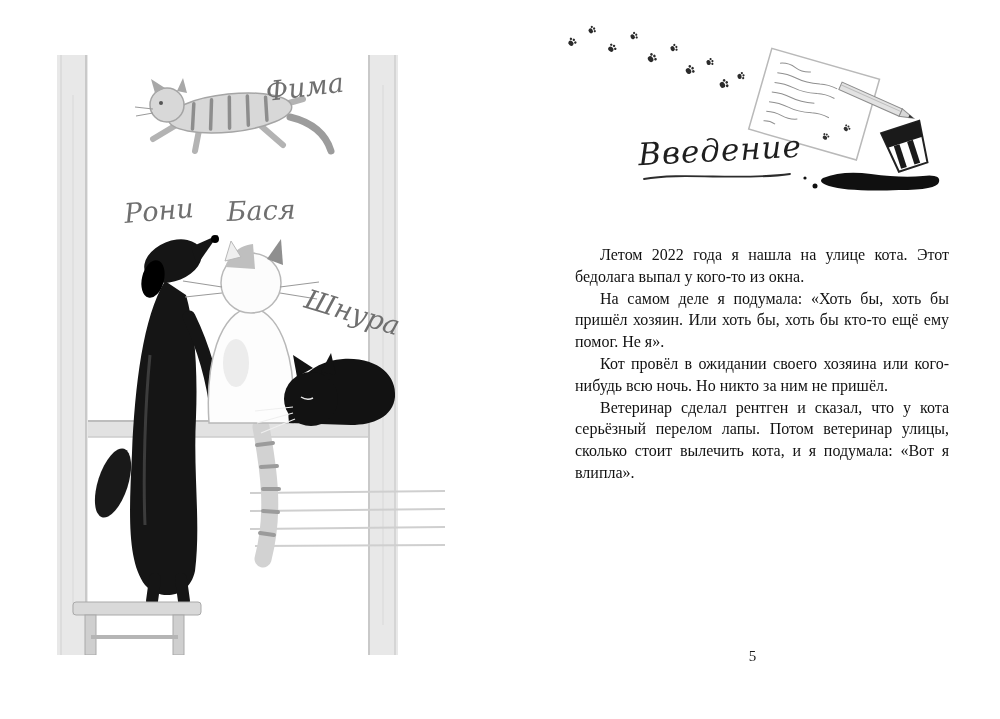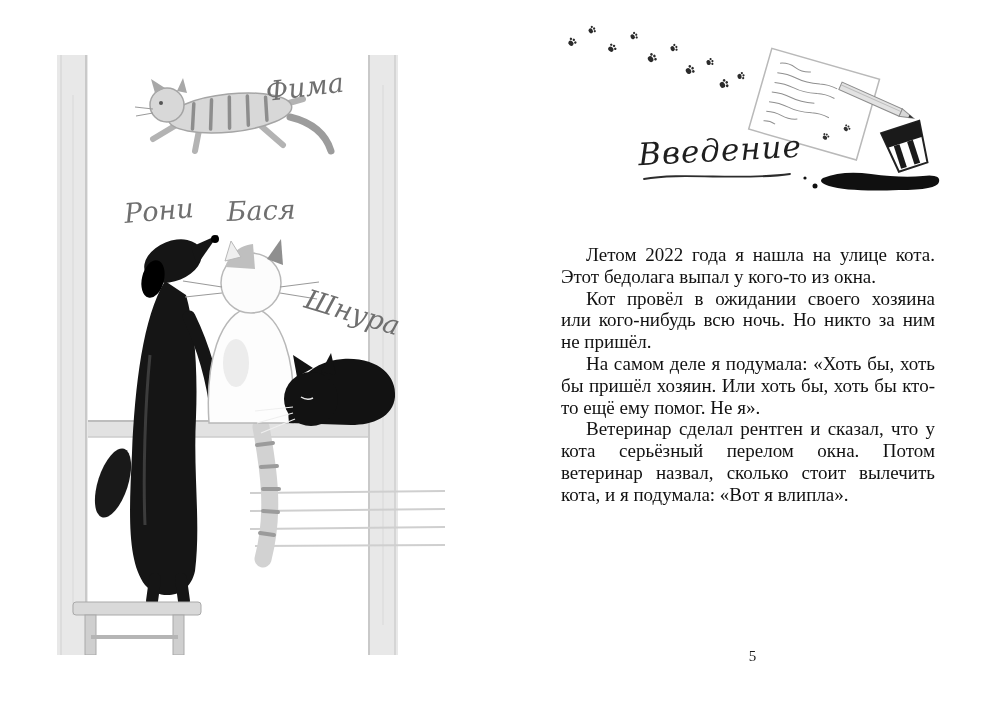--- a/index.html
+++ b/index.html
@@ -15,22 +15,22 @@
   .header-art { position:absolute; left:0; top:0; width:395px; height:190px; }
 
   .title-wrap { position:absolute; left:83px; top:112px; width:200px; height:60px; }
   .chapter-title {
     font-family:"DejaVu Serif", serif; font-style:italic; font-size:31px;
     color:#1e1e1e; letter-spacing:1px; display:inline-block; transform:rotate(-3deg);
   }
   .title-swash { position:absolute; left:4px; top:38px; width:150px; height:12px; }
 
   .body-text {
-    position:absolute; left:6px; top:224px; width:374px;
-    text-align:justify; font-size:19px; line-height:21.8px; color:#121212;
+    position:absolute; left:20px; top:224px; width:374px;
+    text-align:justify; font-size:16px; line-height:21.8px; color:#121212;
   }
   .body-text p { margin:0; text-indent:25px; }
 
   .page-number {
     position:absolute; left:0; top:628px; width:395px; text-align:center;
     font-size:15px; color:#1c1c1c;
   }
 </style>
 </head>
 <body>
@@ -221,19 +221,19 @@
 
   <div class="title-wrap">
     <span class="chapter-title">Введение</span>
     <svg class="title-swash" viewBox="0 0 150 12">
       <path d="M2,9 C40,2 100,11 148,4" stroke="#2c2c2c" stroke-width="1.8" fill="none" stroke-linecap="round"></path>
     </svg>
   </div>
 
   <div class="body-text">
     <p>Летом 2022 года я нашла на улице кота. Этот бедолага выпал у кого-то из окна.</p>
+    <p>На самом деле я подумала: «Хоть бы, хоть бы пришёл хозяин. Или хоть бы, хоть бы кто-то ещё ему помог. Не я».</p>
     <p>Кот провёл в ожидании своего хозяина или кого-нибудь всю ночь. Но никто за ним не пришёл.</p>
-    <p>На самом деле я подумала: «Хоть бы, хоть бы пришёл хозяин. Или хоть бы, хоть бы кто-то ещё ему помог. Не я».</p>
-    <p>Ветеринар сделал рентген и сказал, что у кота серьёзный перелом окна. Потом ветеринар назвал, сколько стоит вылечить кота, и я подумала: «Вот я влипла».</p>
+    <p>Ветеринар сделал рентген и сказал, что у кота серьёзный перелом лапы. Потом ветеринар улицы, сколько стоит вылечить кота, и я подумала: «Вот я влипла».</p>
   </div>
 
   <div class="page-number">5</div>
 </div>
 
 </body></html>

